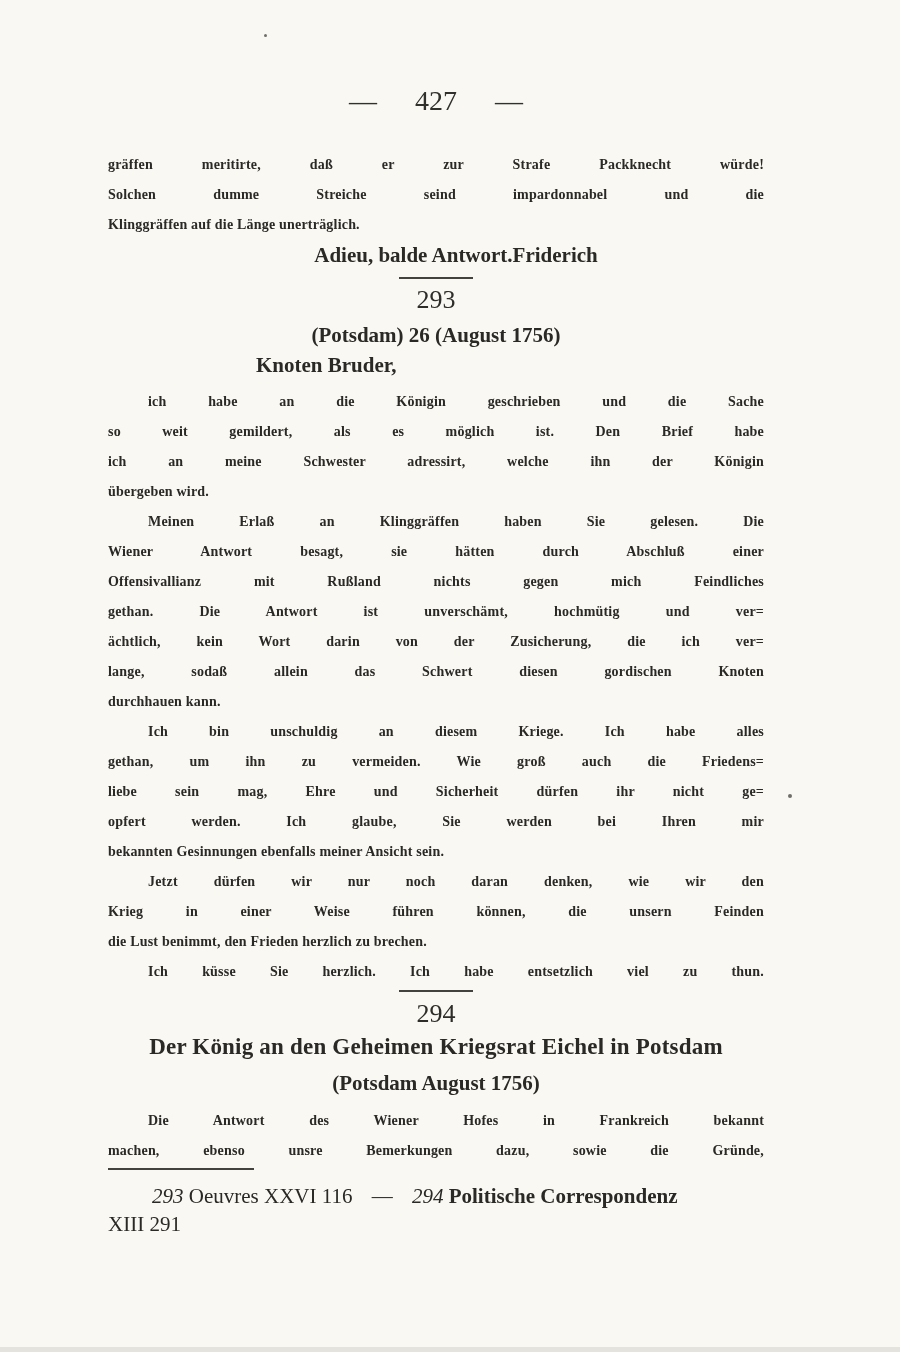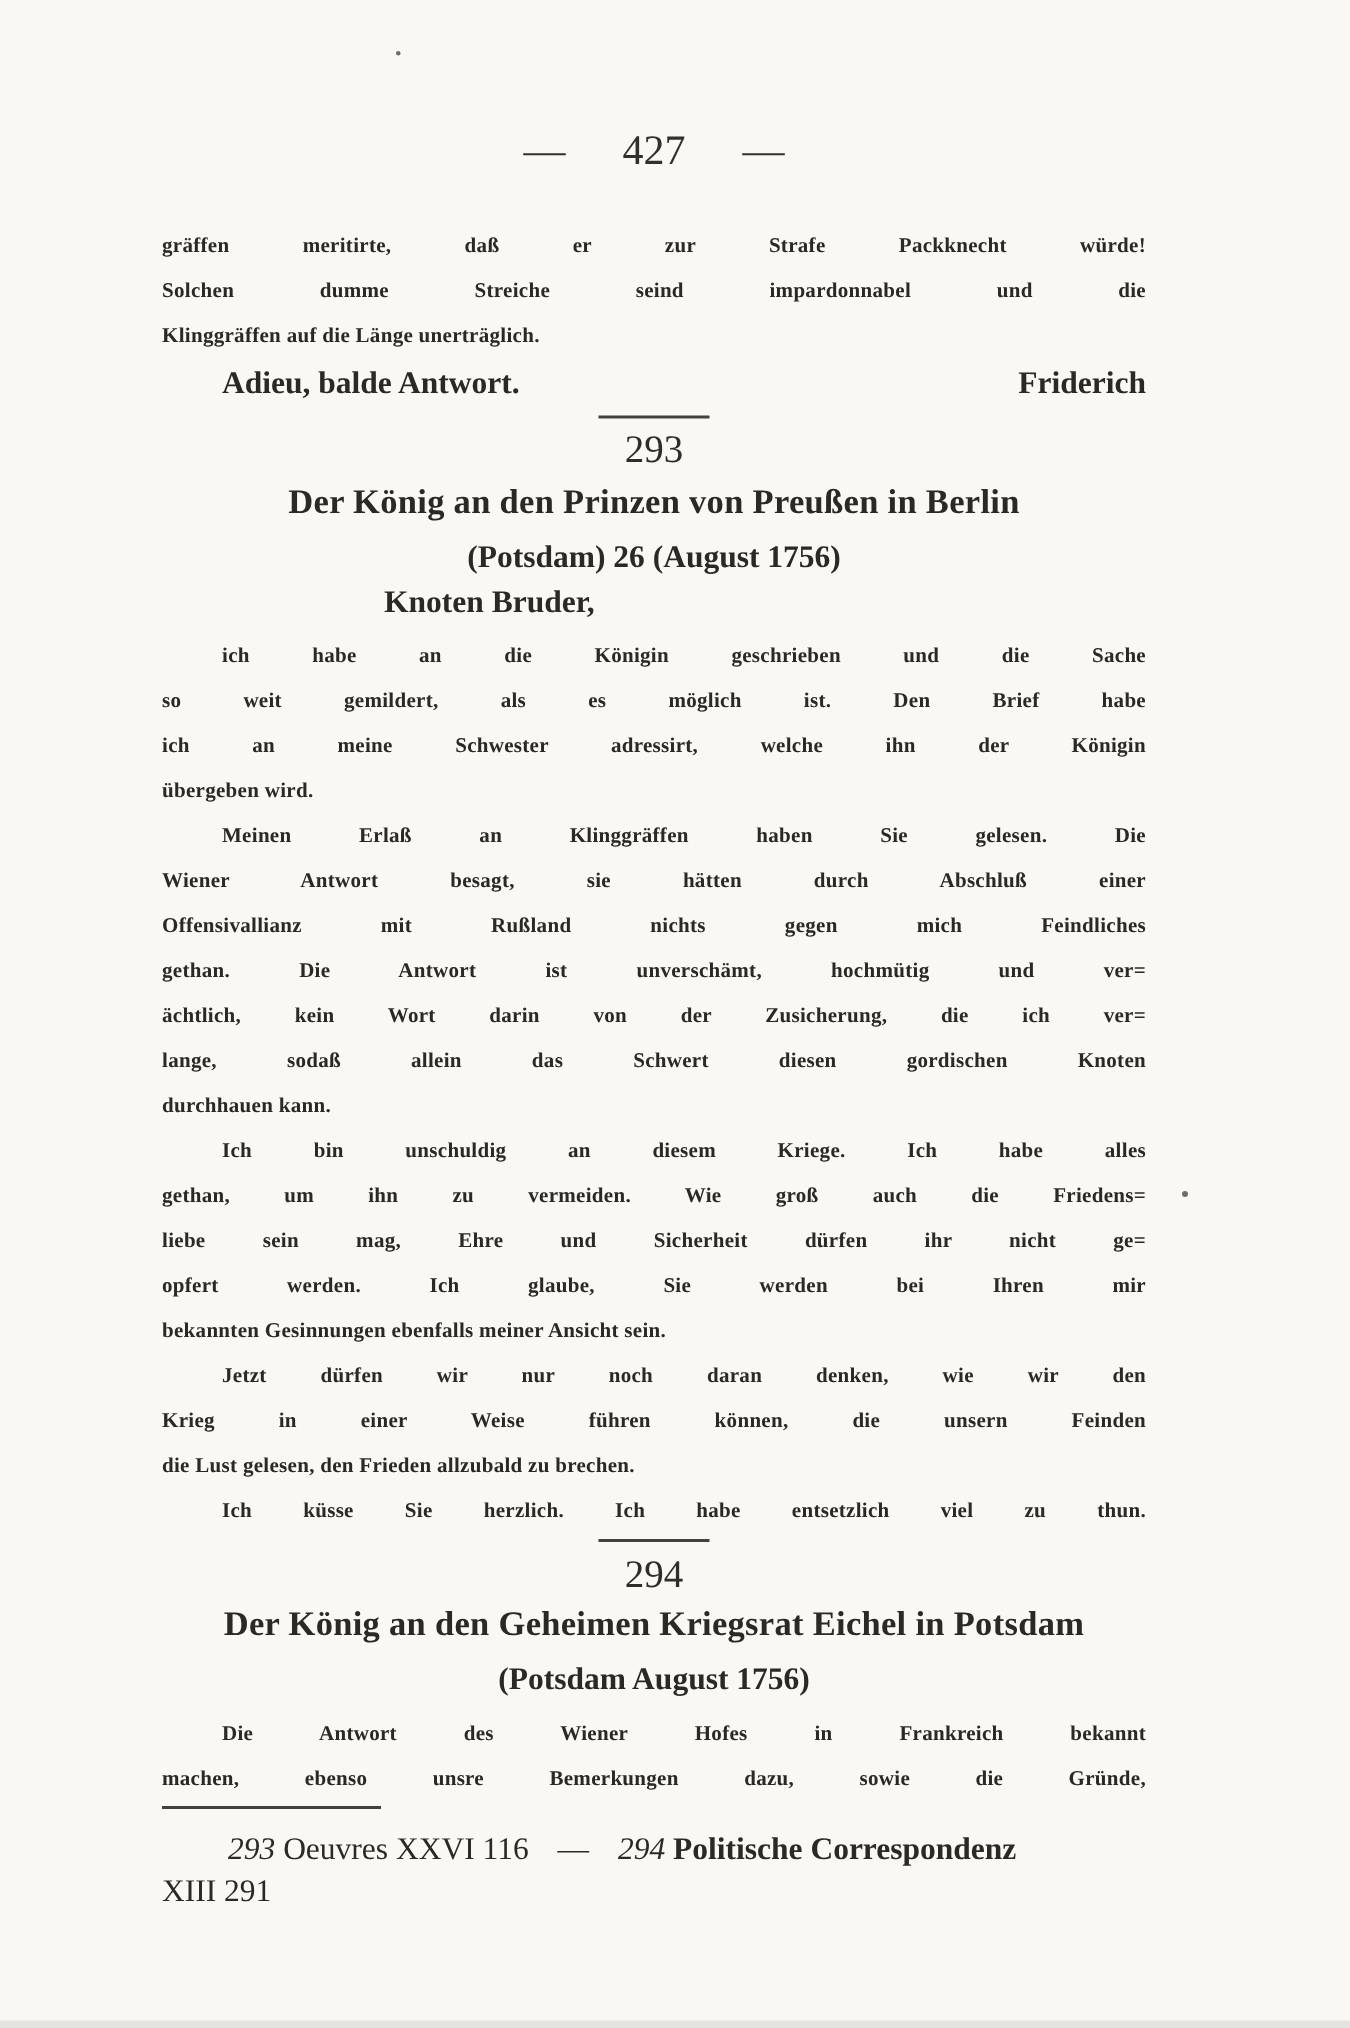--- a/index.html
+++ b/index.html
@@ -43,21 +43,21 @@
     letter-spacing: 0.2px;
   }
   .bl.last {
     text-align: left;
     text-align-last: left;
   }
   .bl.ind { text-indent: 40px; }
   .blockA { margin-top: 33px; }
   .sigrow {
     display: flex;
-    justify-content: space-between;
+    justify-content: center;
     font-size: 21px;
     font-weight: bold;
     line-height: 30px;
     height: 30px;
   }
   .sigrow .closing { padding-left: 40px; }
   .sigrow .signature { }
   .divider {
     width: 74px; height: 2px;
     background: #43423e;
@@ -146,21 +146,20 @@
       <div class="sigrow">
         <span class="closing">Adieu, balde Antwort.</span>
         <span class="signature">Friderich</span>
       </div>
     </div>
 
     <div class="divider"></div>
 
     <div>
       <div class="letter-number">293</div>
-      <div class="letter-title">Der König an den Prinzen von Preußen in Berlin</div>
       <div class="dateline">(Potsdam) 26 (August 1756)</div>
       <div class="salutation">Knoten Bruder,</div>
 
       <div class="p1-293">
         <div class="bl ind">ich habe an die Königin geschrieben und die Sache</div>
         <div class="bl">so weit gemildert, als es möglich ist.  Den Brief habe</div>
         <div class="bl">ich an meine Schwester adressirt, welche ihn der Königin</div>
         <div class="bl last">übergeben wird.</div>
       </div>
 
@@ -178,21 +177,21 @@
         <div class="bl ind">Ich bin unschuldig an diesem Kriege.  Ich habe alles</div>
         <div class="bl">gethan, um ihn zu vermeiden.  Wie groß auch die Friedens=</div>
         <div class="bl">liebe sein mag, Ehre und Sicherheit dürfen ihr nicht ge=</div>
         <div class="bl">opfert werden.  Ich glaube, Sie werden bei Ihren mir</div>
         <div class="bl last">bekannten Gesinnungen ebenfalls meiner Ansicht sein.</div>
       </div>
 
       <div>
         <div class="bl ind">Jetzt dürfen wir nur noch daran denken, wie wir den</div>
         <div class="bl">Krieg in einer Weise führen können, die unsern Feinden</div>
-        <div class="bl last">die Lust gelesen, den Frieden allzubald zu brechen.</div>
+        <div class="bl last">die Lust benimmt, den Frieden herzlich zu brechen.</div>
       </div>
 
       <div>
         <div class="bl ind">Ich küsse Sie herzlich.  Ich habe entsetzlich viel zu thun.</div>
       </div>
     </div>
 
     <div class="divider d294"></div>
 
     <div>

